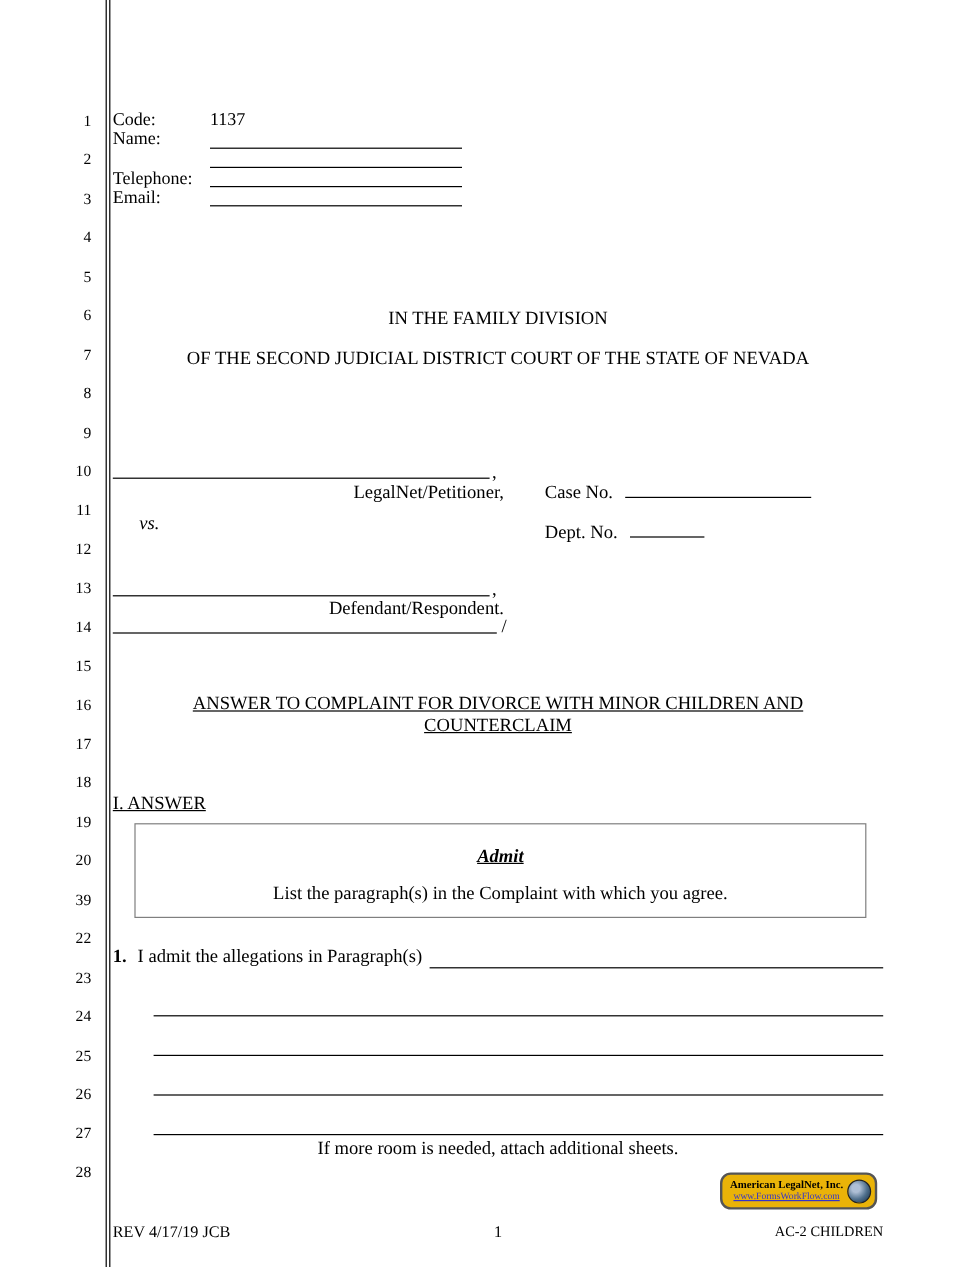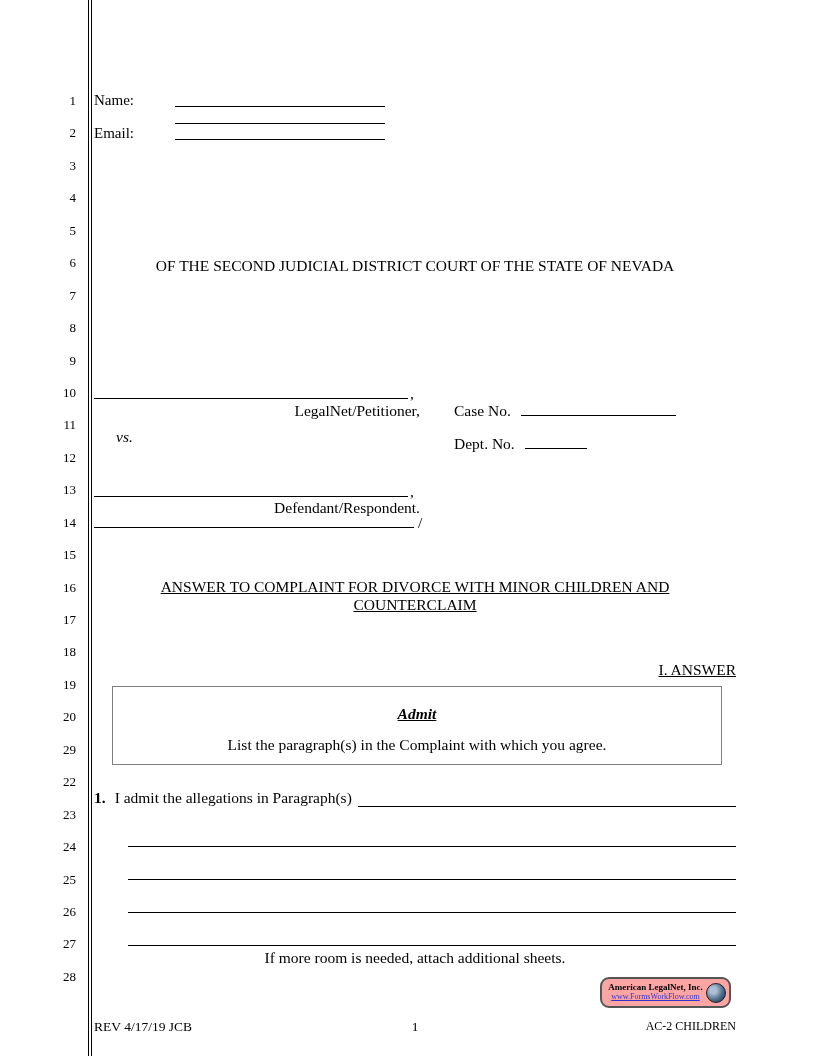--- a/index.html
+++ b/index.html
@@ -34,21 +34,21 @@
   .u-party { position:absolute; left:0; width:314px; height:16px; border-bottom:1px solid #000; }
   .punct { position:absolute; font-size:15.5px; }
   .party-label { position:absolute; left:0; width:326px; text-align:right; }
   .right-cap { position:absolute; left:360px; white-space:nowrap; }
   .cap-line { display:inline-block; border-bottom:1px solid #000; height:12px; margin-left:10px; }
   .vs { position:absolute; top:428px; left:22px;font-style:italic; }
 
   
   .title-wrap { position:absolute; top:578px; left:0; width:642px; text-align:center; }
   .title-text { display:inline-block; max-width:552px; text-decoration:underline; line-height:18px; }
-  .answer-heading { position:absolute; top:661px; left:0; width:642px; text-align:right; }
+  .answer-heading { position:absolute; top:661px; left:0; width:642px; text-align:left; }
   .answer-heading span { text-decoration:underline; }
 
   
   .admit-box { position:absolute; top:686px; left:18px; width:610px; height:79px;
                border:1px solid #7f7f7f; text-align:center; }
   .admit-title { margin-top:18px; font-style:italic; font-weight:bold; text-decoration:underline; }
   .admit-instruction { margin-top:13px; }
 
   
   .item1 { position:absolute; top:789px; left:0; width:642px; display:flex; align-items:flex-end; }
@@ -56,21 +56,21 @@
   .item1-text { white-space:nowrap; }
   .fill-line { flex:1; border-bottom:1px solid #000; height:15px; margin-left:6px; }
 
   
   .rline { position:absolute; left:34px; width:608px; height:0; border-bottom:1px solid #000; }
 
   .more-room { position:absolute; top:949px; left:0; width:642px; text-align:center; }
 
   
   .alnbox { position:absolute; top:977px; left:506px; width:131px; height:31px;
-            border:2px solid #555; border-radius:9px; background:#fca5a5;
+            border:2px solid #555; border-radius:9px; background:#eab308;
             display:flex; align-items:center; padding:2px 3px; }
   .aln-text { flex:1; text-align:center; line-height:1.1; }
   .aln-company { font-size:9px; font-weight:bold; }
   .aln-site { font-size:8px; color:#3333cc; text-decoration:underline; }
   .globe-icon { width:20px; height:20px; border-radius:50%;
                 background:radial-gradient(circle at 35% 35%, #aebfd5 20%, #51718e 55%, #1d3750 90%);
                 border:1px solid #222; flex:0 0 auto; }
 
   
   .footer-left   { position:absolute; top:1019px; left:0;  font-size:13.5px; }
@@ -96,49 +96,58 @@
     <div class="ln">11</div>
     <div class="ln">12</div>
     <div class="ln">13</div>
     <div class="ln">14</div>
     <div class="ln">15</div>
     <div class="ln">16</div>
     <div class="ln">17</div>
     <div class="ln">18</div>
     <div class="ln">19</div>
     <div class="ln">20</div>
-    <div class="ln">29</div>
+    <div class="ln">39</div>
     <div class="ln">22</div>
     <div class="ln">23</div>
     <div class="ln">24</div>
     <div class="ln">25</div>
     <div class="ln">26</div>
     <div class="ln">27</div>
     <div class="ln">28</div>
   </div>
 
   <div class="vrule"></div>
 
   <div class="content">
 
     <div class="hdr">
       <div class="hrow">
+        <span>Code:</span>
+        <span class="hval">1137</span>
+      </div>
+      <div class="hrow">
         <span>Name:</span>
         <span class="ufield"></span>
       </div>
       <div class="hrow">
         <span class="ufield"></span>
       </div>
       <div class="hrow">
+        <span>Telephone:</span>
+        <span class="ufield"></span>
+      </div>
+      <div class="hrow">
         <span>Email:</span>
         <span class="ufield"></span>
       </div>
     </div>
 
     <div class="court">
+      <div class="court-line">IN THE FAMILY DIVISION</div>
       <div class="court-line">OF THE SECOND JUDICIAL DISTRICT COURT OF THE STATE OF NEVADA</div>
     </div>
 
     <div class="u-party" style="top:383px;"></div>
     <span class="punct" style="left:316px; top:385px;">,</span>
     <div class="party-label" style="top:402px;">LegalNet/Petitioner,</div>
 
     <div class="right-cap" style="top:402px;text-align:right;">
       <span>Case No.</span><span class="cap-line" style="width:155px;"></span>
     </div>

